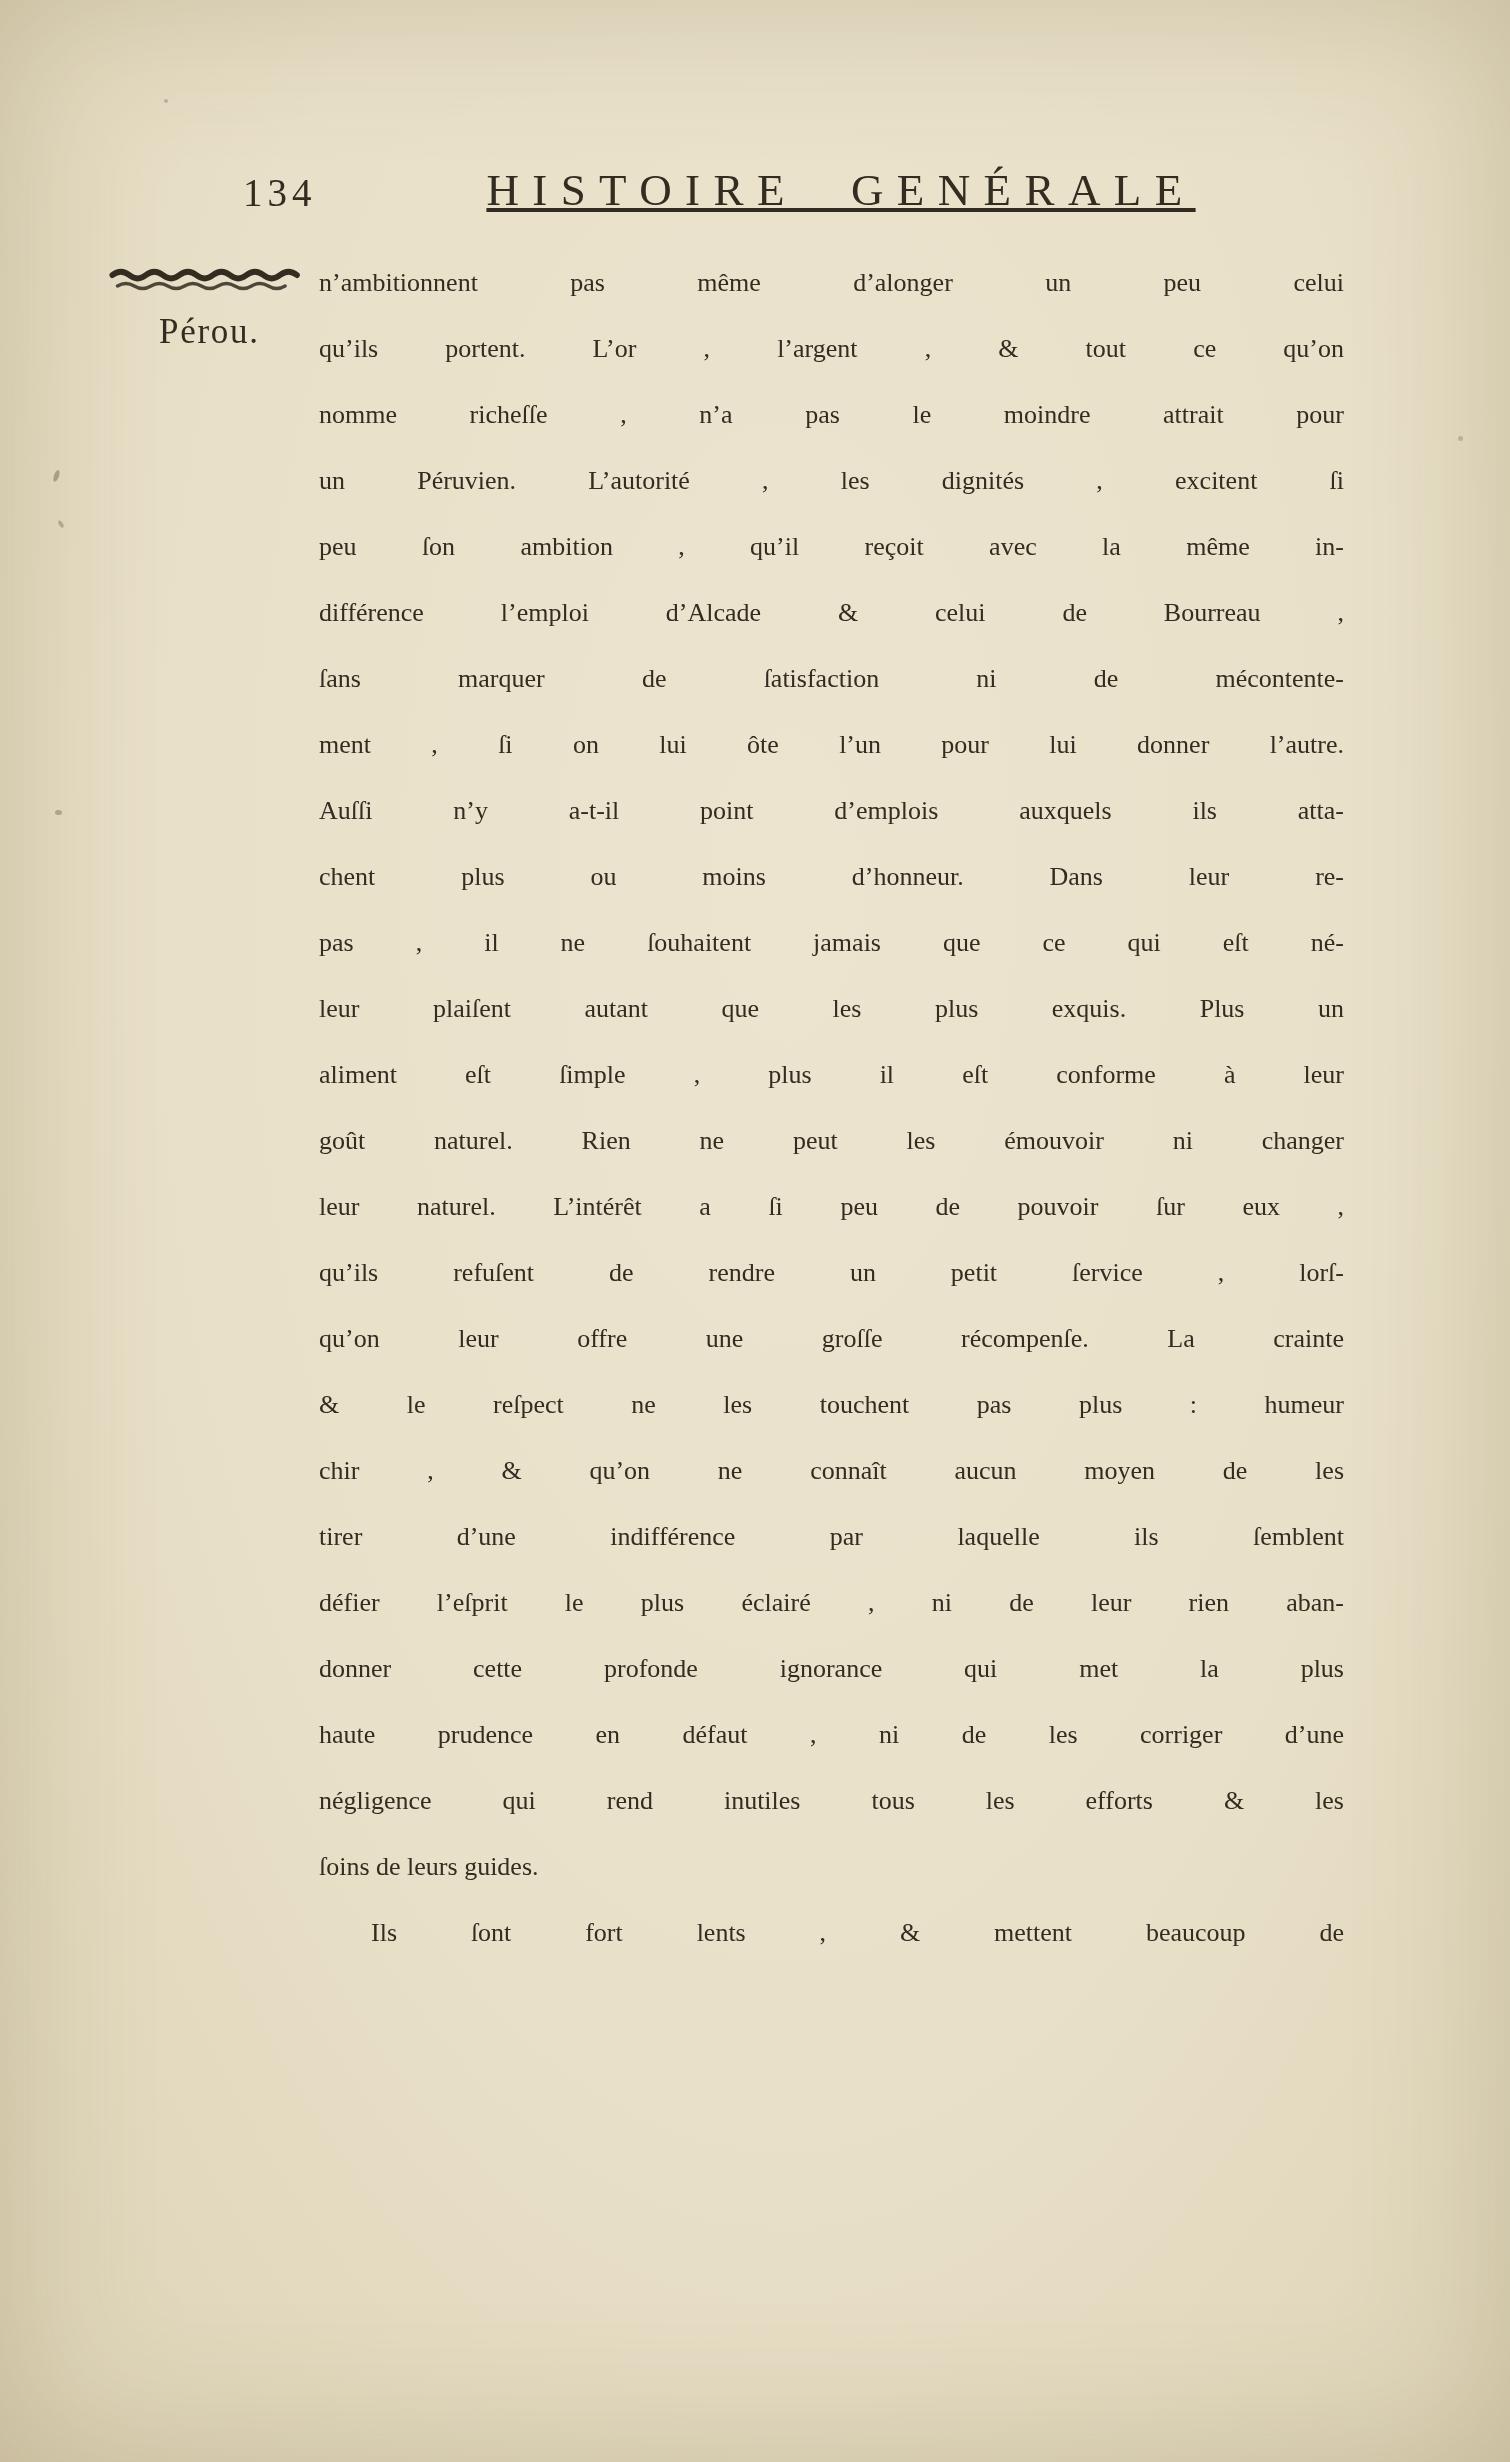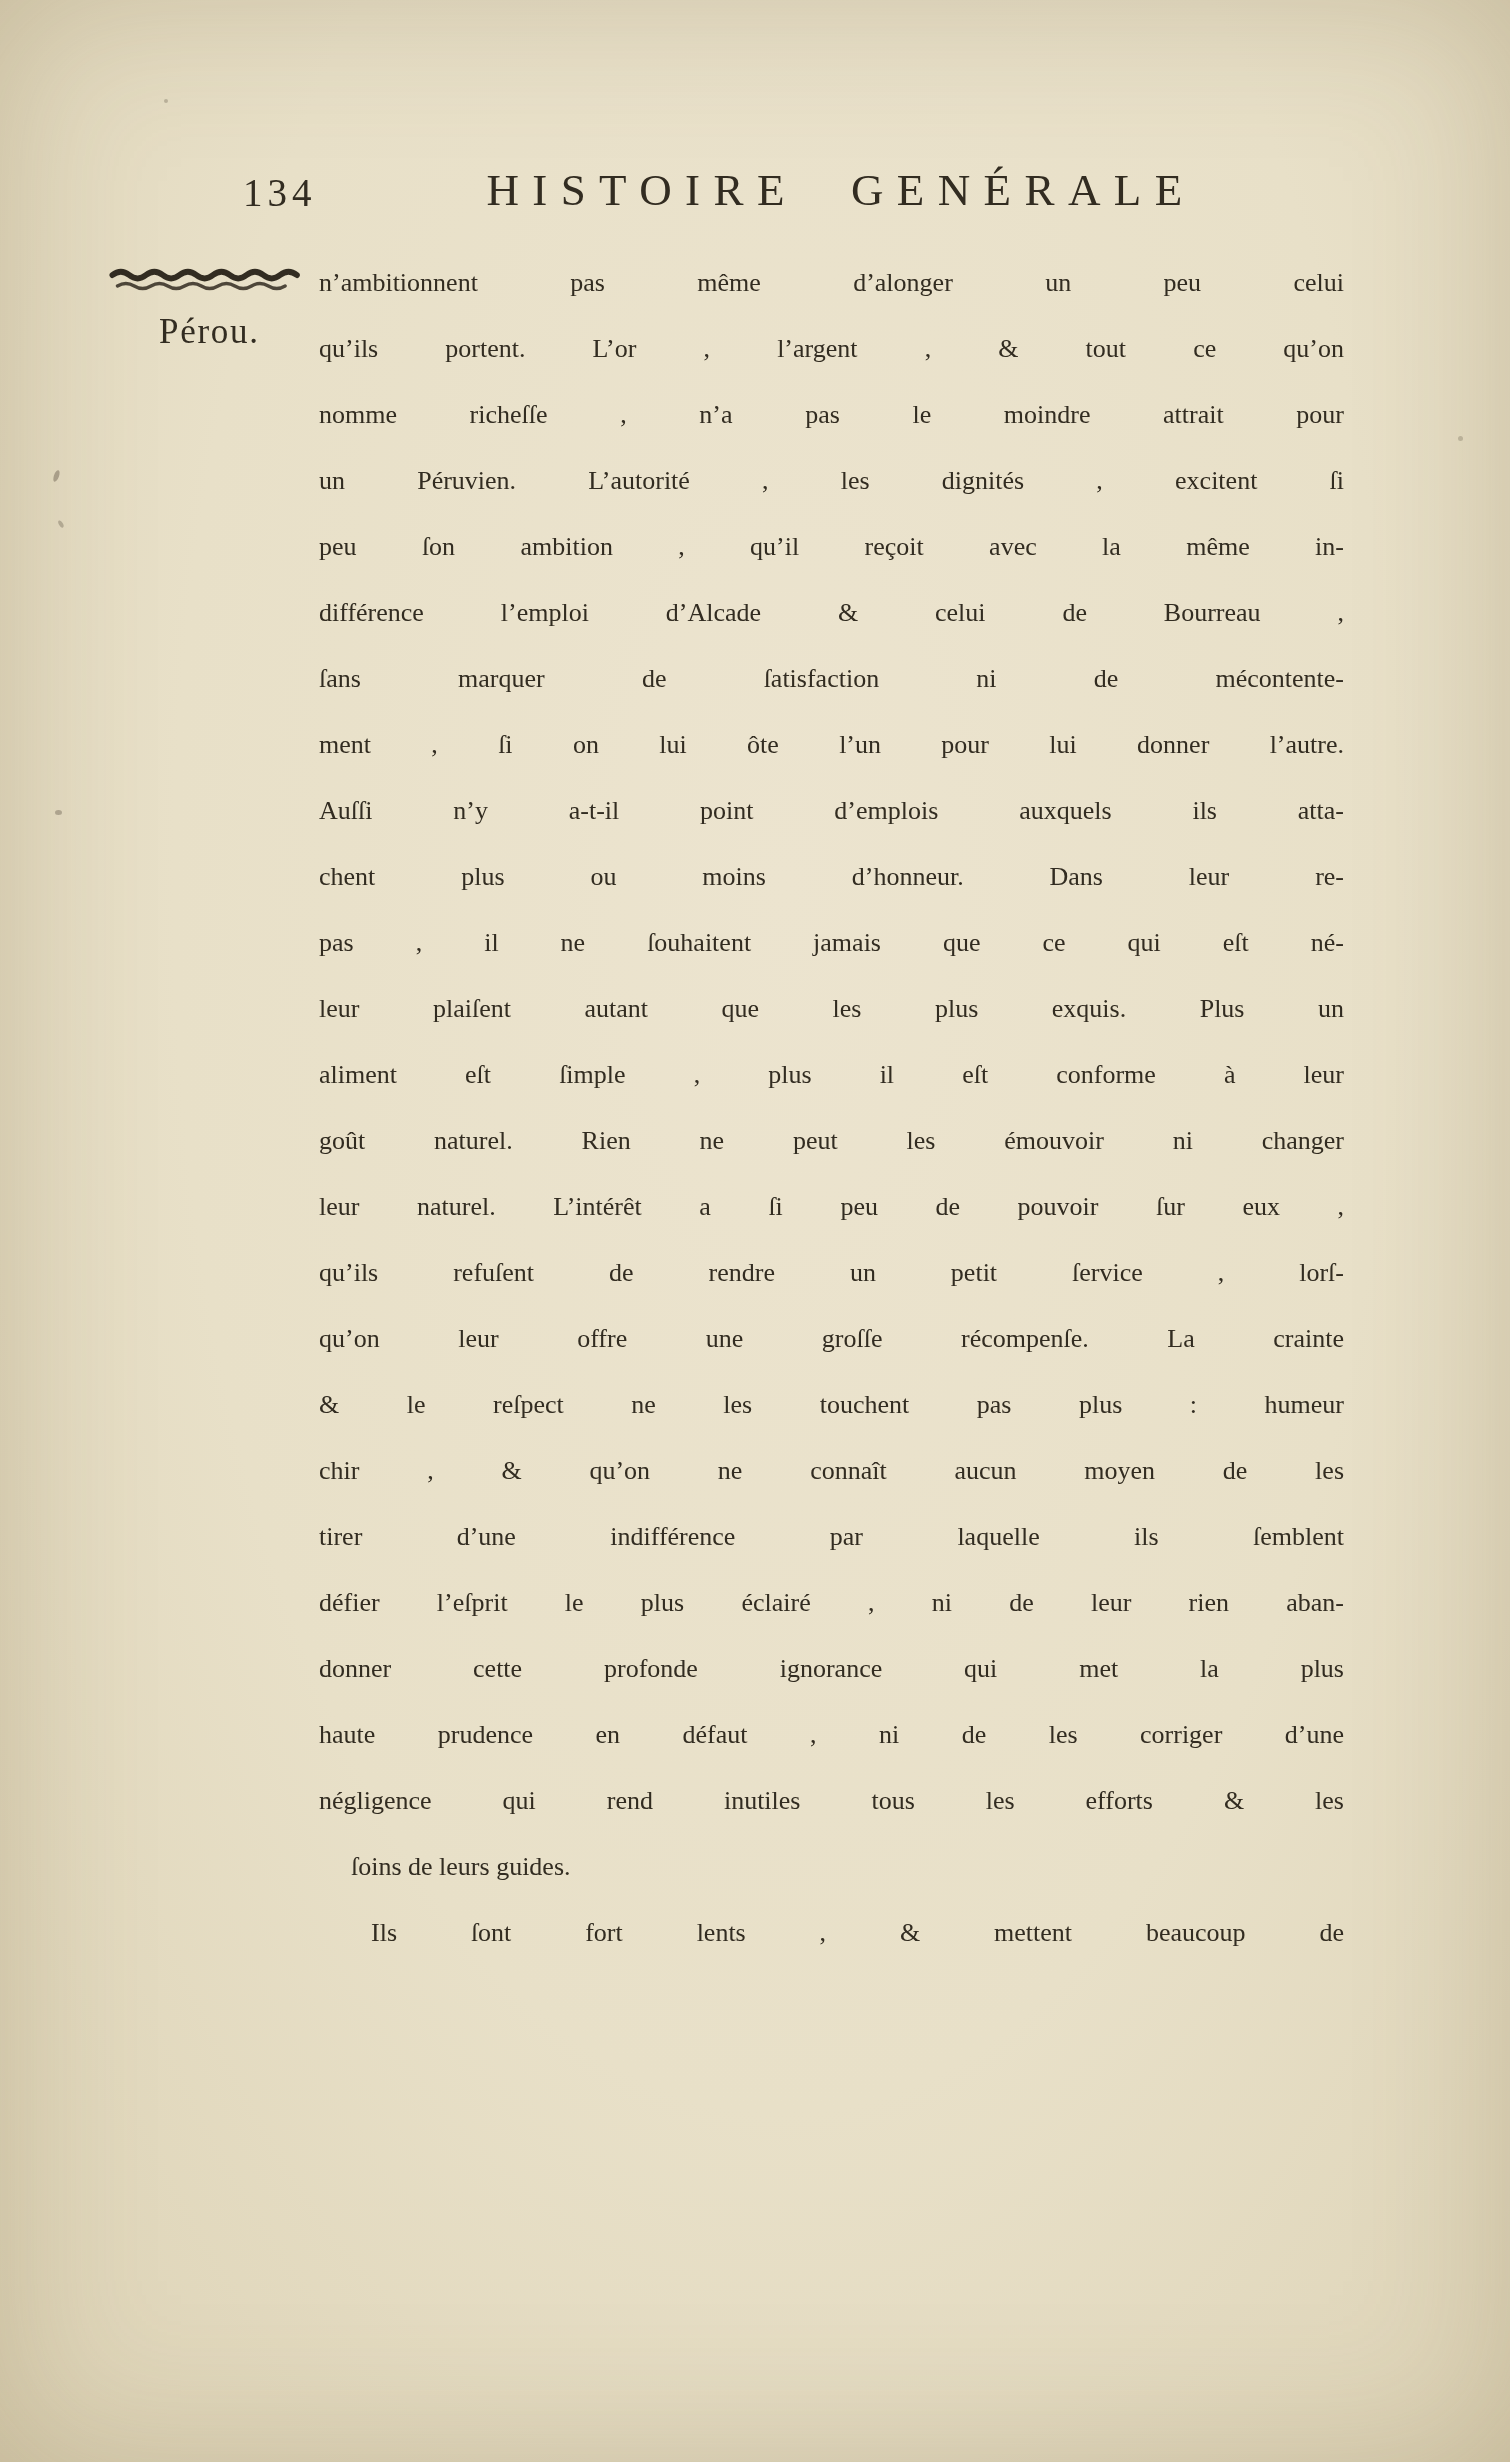--- a/index.html
+++ b/index.html
@@ -47,20 +47,21 @@
   .header-title {
     position: absolute;
     left: 327px;
     top: 0;
     width: 1028px;
     text-align: center;
     font-size: 45px;
     letter-spacing: 13.4px;
     word-spacing: 28.5px;
     white-space: nowrap;
+    text-decoration: underline;
   }
 
   .margin-ornament {
     position: absolute;
     left: 109px;
     top: 265px;
   }
   .margin-note {
     position: absolute;
     left: 151px;
@@ -78,21 +79,20 @@
     font-size: 26px;
     line-height: 66px;
   }
   .line {
     text-align: justify;
     text-align-last: justify;
   }
   .line.left {
     text-align: left;
     text-align-last: left;
-    margin-left: 32px;
   }
   .line.indent {
     text-indent: 52px;
   }
 </style>
 </head>
 <body>
 
 <div class="page">
 

